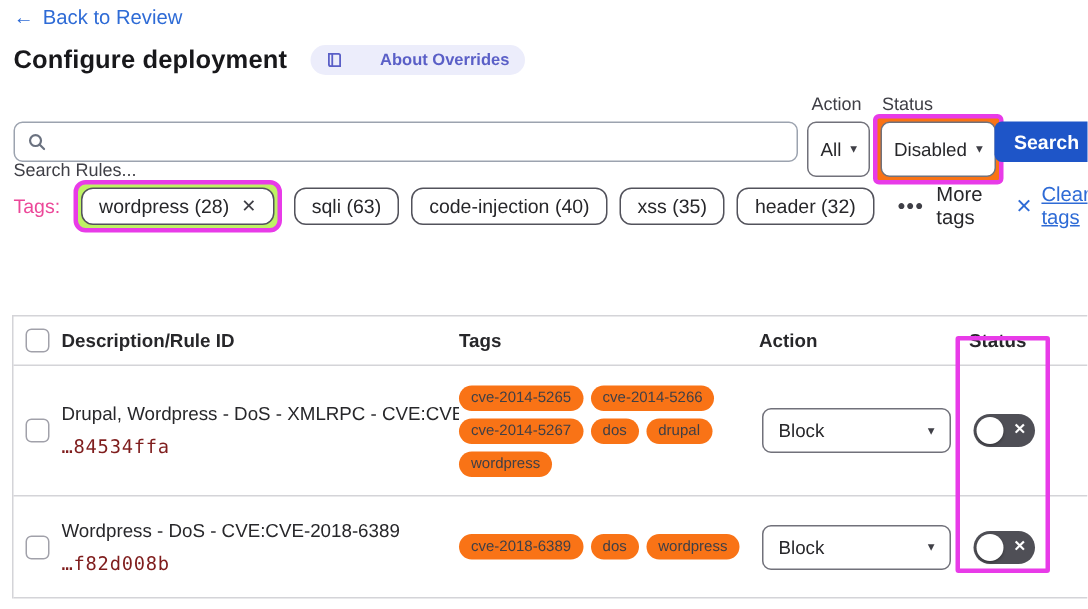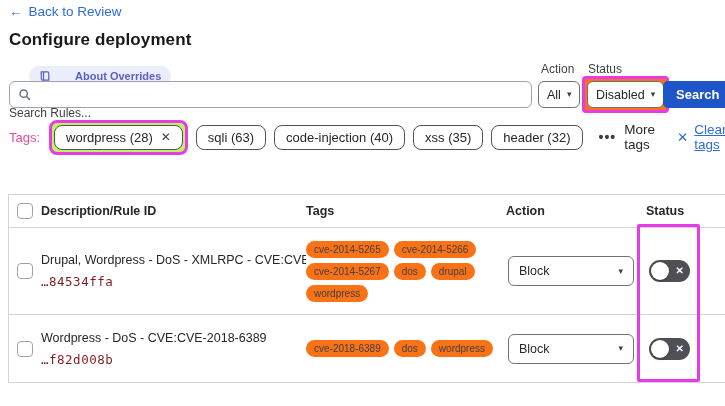--- a/index.html
+++ b/index.html
@@ -9,21 +9,21 @@
     font-family: "Liberation Sans", sans-serif; color: #27272a; overflow: hidden;
   }
 
   
   .back-link {
     position: absolute; left: 9px; top: 4px; display: flex; align-items: center; gap: 6px;
     color: var(--link); font-size: 13.5px; text-decoration: none; cursor: pointer;
   }
 
   
-  .heading-row { position: absolute; left: 9px; top: 30px; display: flex; align-items: center; gap: 16px; flex-direction: column; }
+  .heading-row { position: absolute; left: 9px; top: 30px; display: flex; align-items: center; gap: 16px; }
   .page-title { margin: 0; font-size: 17px; font-weight: 700; color: #18181b; letter-spacing: .1px; }
   .about-badge {
     display: flex; align-items: flex-start; gap: 24px; background: var(--badge_bg); color: var(--badge_text);
     font-size: 11px; font-weight: 600; padding: 4px 10px; border-radius: 10px; cursor: pointer;
   }
   .about-badge svg { display: block; }
 
   
   .field-label { position: absolute; font-size: 12px; color: #3f3f46; }
   .lbl-search { left: 9px; top: 62px; margin-top: 44px; }
@@ -33,21 +33,21 @@
   .search-box {
     position: absolute; left: 9px; top: 81px; width: 523px; height: 27px;
     border: 1px solid #9ca3af; border-radius: 6px; background: #fff;
     display: flex; align-items: center; padding: 0 8px; gap: 6px;
   }
   .search-box input {
     border: none; outline: none; flex: 1; font-size: 13px; font-family: inherit; background: transparent;
   }
 
   .dropdown {
-    border: 1px solid #71717a; border-radius: 6px; background: #fff; height: 27px;
+    border: 1px solid #71717a; border-radius: 6px; background: #fff; height: 37px;
     display: inline-flex; align-items: center; gap: 6px; padding: 0 8px;
     font-size: 12.5px; color: #27272a; cursor: pointer; white-space: nowrap;
   }
   .caret { font-size: 9px; color: #3f3f46; line-height: 1; }
   .dd-action { position: absolute; left: 538px; top: 81px; }
 
   .status-highlight {
     position: absolute; left: 582px; top: 76px;
     border: 3px solid var(--highlight); border-radius: 4px; padding: 2px; background: #f97316;
   }
@@ -68,21 +68,21 @@
     white-space: nowrap; cursor: pointer;
   }
   .pill-x { font-size: 12px; color: #3f3f46; }
   .more-tags { display: flex; align-items: center; gap: 8px; font-size: 13.5px; color: #27272a; margin-left: 8px; cursor: pointer; }
   .more-dots { font-weight: 700; letter-spacing: 1px; color: #3f3f46; font-size: 14px; }
   .clear-tags { display: flex; align-items: center; gap: 6px; color: var(--link); font-size: 13.5px; margin-left: 14px; cursor: pointer; }
   .clear-tags .txt { text-decoration: underline; }
 
   
   .rules-table {
-    position: absolute; left: 8px; top: 194px; width: 717px;
+    position: absolute; left: 8px; top: 210px; width: 717px;
     border-top: 1px solid #d4d4d8; border-left: 1px solid #d4d4d8;
     font-size: 13px;
   }
   .t-row { display: grid; grid-template-columns: 32px 265px 200px 140px 1fr; border-bottom: 1px solid #d4d4d8; }
   .t-head { height: 33px; font-weight: 700; font-size: 12.5px; color: #27272a; }
   .t-r1 { height: 87px; }
   .t-r2 { height: 68px; }
   .cell { display: flex; align-items: center; }
   .cell-check { justify-content: center; }
   .checkbox {

